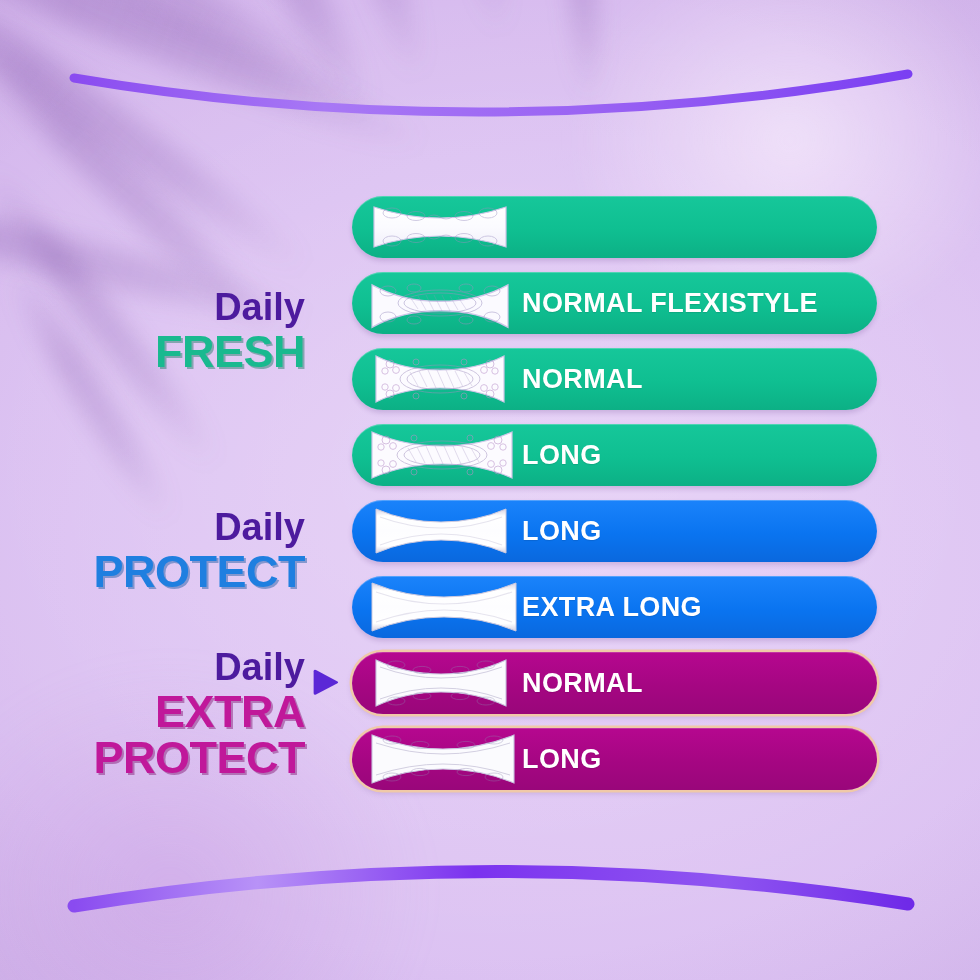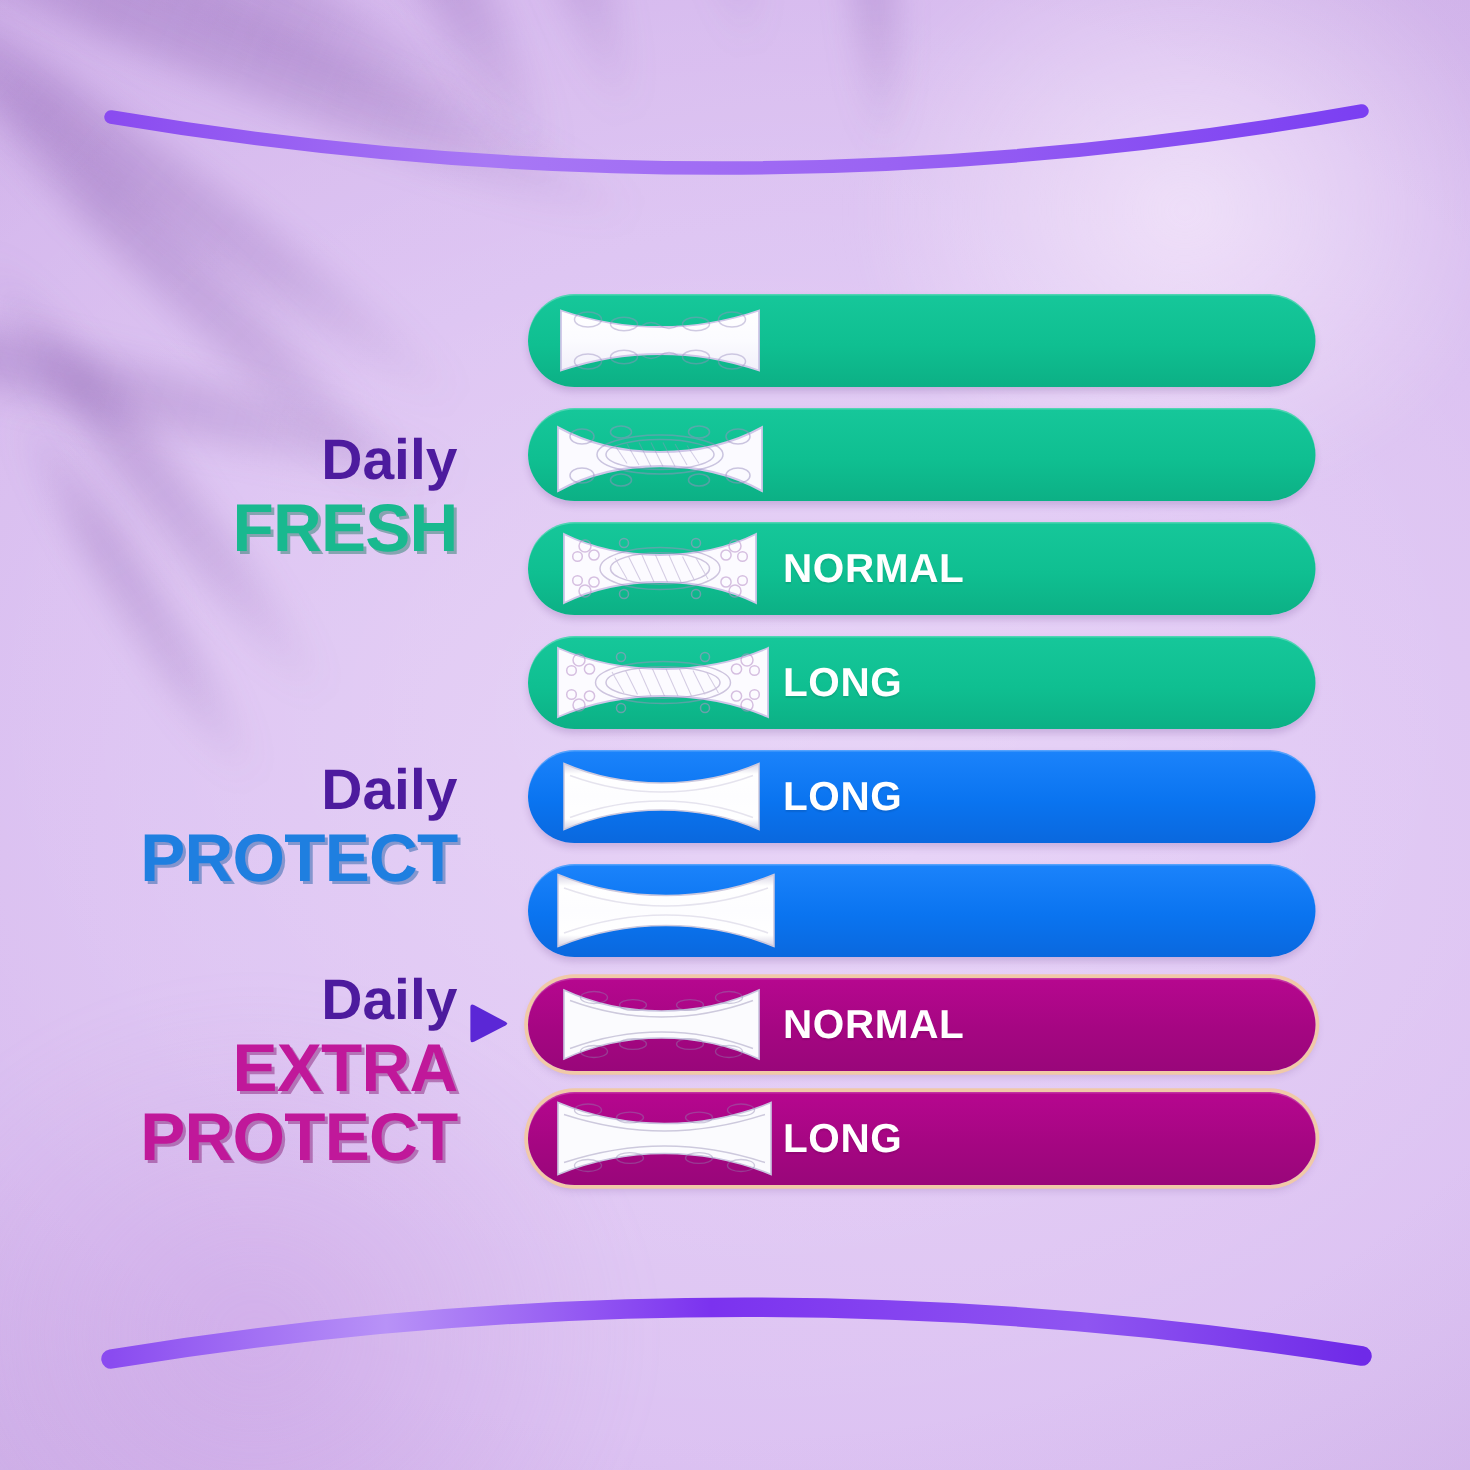--- a/index.html
+++ b/index.html
@@ -205,20 +205,21 @@
           <ellipse cx="22" cy="16" rx="8" ry="5"></ellipse>
             <ellipse cx="22" cy="42" rx="8" ry="5"></ellipse>
           <ellipse cx="126" cy="16" rx="8" ry="5"></ellipse>
             <ellipse cx="126" cy="42" rx="8" ry="5"></ellipse>
           <ellipse cx="48" cy="13" rx="7" ry="4"></ellipse>
             <ellipse cx="100" cy="13" rx="7" ry="4"></ellipse>
           <ellipse cx="48" cy="45" rx="7" ry="4"></ellipse>
             <ellipse cx="100" cy="45" rx="7" ry="4"></ellipse>
         </g>
       </svg>
+      <span class="bar-label">NORMAL FLEXISTYLE</span>
     </div>
 
     <div class="bar green" style="top:348px;">
       <svg class="pad" width="148" height="58" viewBox="0 0 148 58">
         <path d="M 10 6 Q 38 20 74 20 Q 110 20 138 6 L 138 52 Q 110 38 74 38 Q 38 38 10 52 Z" fill="#fcfbff" stroke="#cfc6e8" stroke-width="1.2"></path>
         <g opacity="0.5" fill="none" stroke="#a08fbe" stroke-width="1">
           <ellipse cx="74" cy="29" rx="40" ry="14"></ellipse>
           <ellipse cx="74" cy="29" rx="33" ry="10.5"></ellipse>
           <g stroke-width="0.7" opacity="0.85">
             <path d="M 44 22 L 52 36"></path>
@@ -312,20 +313,21 @@
     </div>
 
     <div class="bar blue" style="top:576px;">
       <svg class="pad" width="156" height="58" viewBox="0 0 156 58">
         <path d="M 6 5 Q 40 19 78 19 Q 116 19 150 5 L 150 53 Q 116 39 78 39 Q 40 39 6 53 Z" fill="url(#pwb)" stroke="#cdc9de" stroke-width="1"></path>
         <g opacity="0.35" fill="none" stroke="#b9b4cf" stroke-width="1.1">
           <path d="M 10 14 Q 44 26 78 26 Q 112 26 146 14"></path>
           <path d="M 10 44 Q 44 32 78 32 Q 112 32 146 44"></path>
         </g>
       </svg>
+      <span class="bar-label">EXTRA LONG</span>
     </div>
 
     <div class="bar magenta" style="top:652px;">
       <svg class="pad" width="150" height="56" viewBox="0 0 150 56">
         <path d="M 10 5 Q 40 19 75 19 Q 110 19 140 5 L 140 51 Q 110 37 75 37 Q 40 37 10 51 Z" fill="#fbfbfe" stroke="#c9c4df" stroke-width="1.1"></path>
         <g opacity="0.42" fill="none" stroke="#8f86b0" stroke-width="0.9">
           <path d="M 14 12 Q 44 23 75 23 Q 106 23 136 12"></path>
           <path d="M 14 44 Q 44 33 75 33 Q 106 33 136 44"></path>
           <ellipse cx="30" cy="10" rx="9" ry="4"></ellipse>
             <ellipse cx="56" cy="15" rx="9" ry="3.6"></ellipse>

